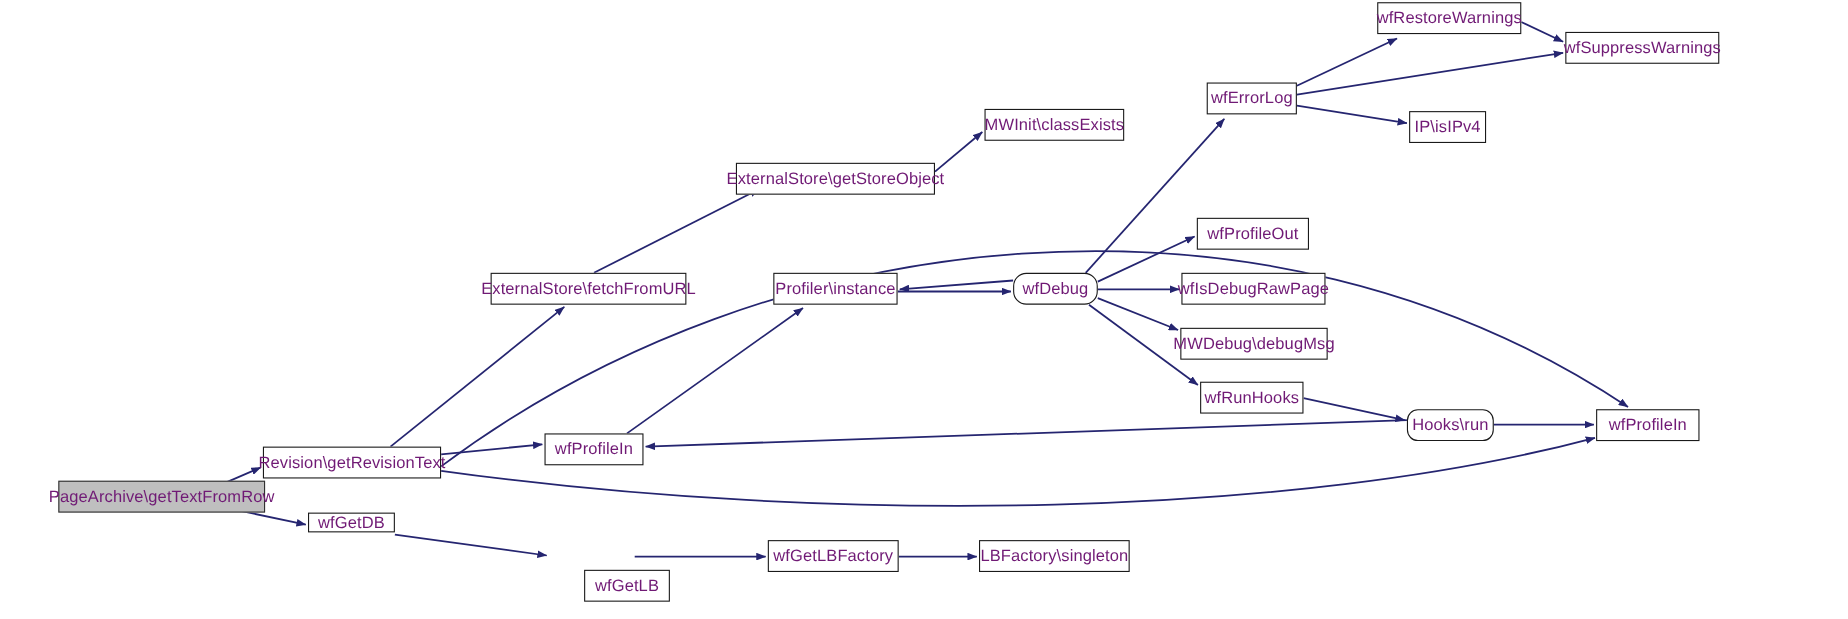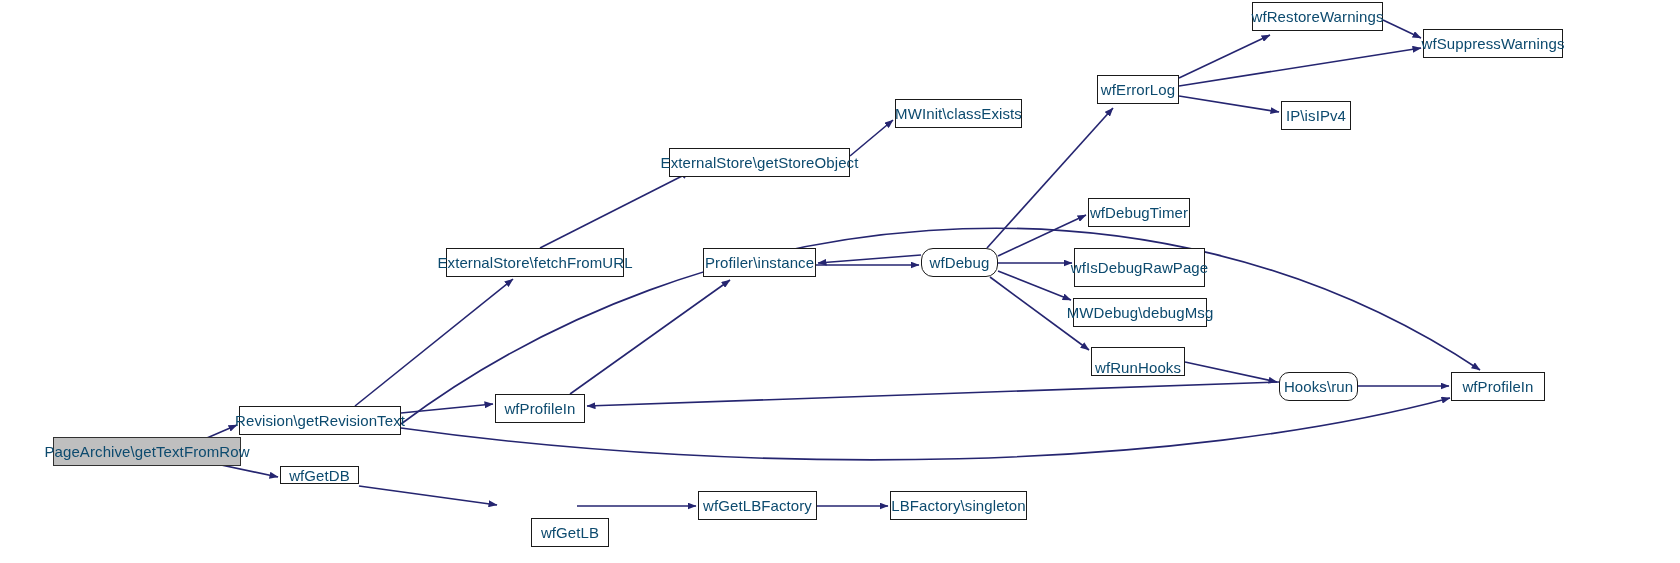--- a/index.html
+++ b/index.html
@@ -22,21 +22,21 @@
     top: 0;
     width: 1680px;
     height: 563px;
     pointer-events: none;
   }
   .node {
     position: absolute;
     box-sizing: border-box;
     border: 1px solid #1a1a1a;
     background: #ffffff;
-    color: #0c4a6e;
+    color: #701a75;
     font-size: 15px;
     line-height: 1;
     display: flex;
     align-items: center;
     justify-content: center;
     white-space: nowrap;
     letter-spacing: 0.1px;
     z-index: 5;
   }
   .node.root {
@@ -143,29 +143,29 @@
       <div class="node" style="left: 895px; top: 99px; width: 127px; height: 29px;">
         <span class="nlabel">MWInit\classExists</span>
       </div>
       <div class="node" style="left: 921px; top: 248px; width: 77px; height: 29px; border-radius: 12px;">
         <span class="nlabel">wfDebug</span>
       </div>
       <div class="node" style="left: 890px; top: 491px; width: 137px; height: 29px;">
         <span class="nlabel">LBFactory\singleton</span>
       </div>
       <div class="node" style="left: 1088px; top: 198px; width: 102px; height: 29px;">
-        <span class="nlabel">wfDebugTimer</span>
+        <span class="nlabel">wfProfileOut</span>
       </div>
-      <div class="node" style="left: 1074px; top: 248px; width: 131px; height: 39px;">
+      <div class="node" style="left: 1074px; top: 248px; width: 131px; height: 29px;">
         <span class="nlabel">wfIsDebugRawPage</span>
       </div>
       <div class="node" style="left: 1073px; top: 298px; width: 134px; height: 29px;">
         <span class="nlabel">MWDebug\debugMsg</span>
       </div>
-      <div class="node" style="left: 1091px; top: 347px; width: 94px; height: 29px; align-items: flex-end;">
+      <div class="node" style="left: 1091px; top: 347px; width: 94px; height: 29px;">
         <span class="nlabel">wfRunHooks</span>
       </div>
       <div class="node" style="left: 1097px; top: 75px; width: 82px; height: 29px;">
         <span class="nlabel">wfErrorLog</span>
       </div>
       <div class="node" style="left: 1281px; top: 101px; width: 70px; height: 29px;">
         <span class="nlabel">IP\isIPv4</span>
       </div>
       <div class="node" style="left: 1279px; top: 372px; width: 79px; height: 29px; border-radius: 10px;">
         <span class="nlabel">Hooks\run</span>

